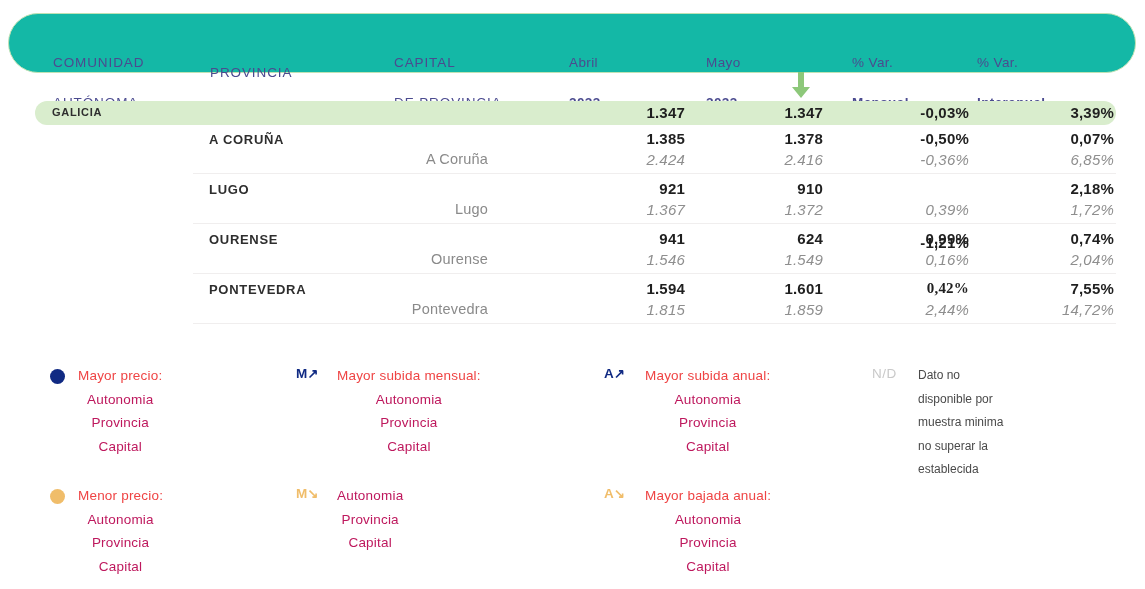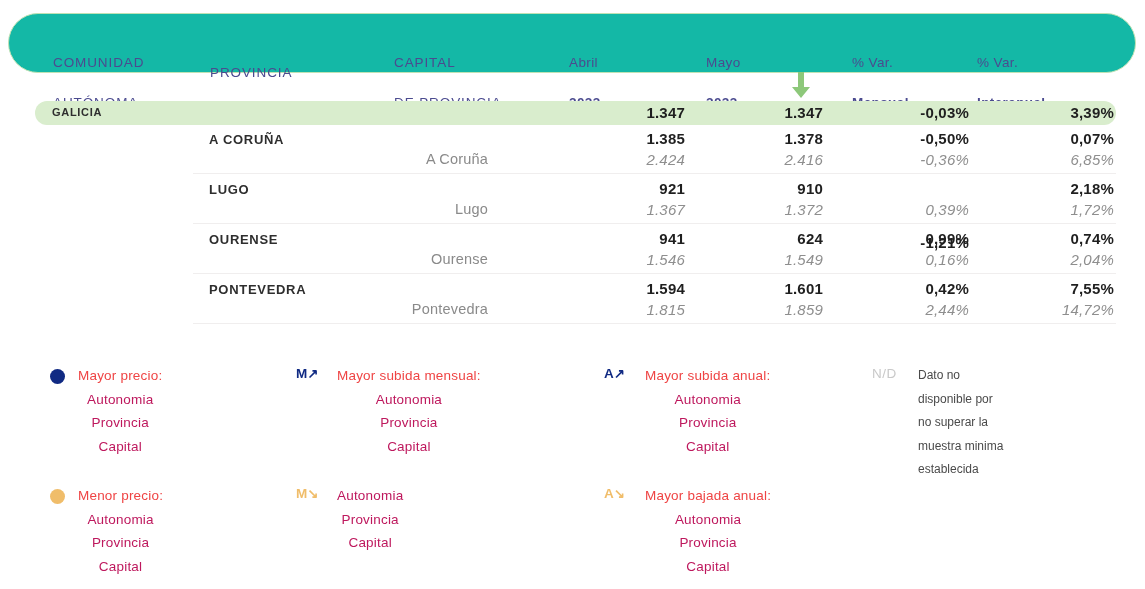--- a/index.html
+++ b/index.html
@@ -257,21 +257,21 @@
     <div class="n n-may v-grey" style="top:4px;">1.549</div>
     <div class="n n-mens v-grey" style="top:4px;">0,16%</div>
     <div class="n n-anu v-grey" style="top:4px;">2,04%</div>
   </div>
   <div class="divider" style="top:173px;"></div>
 
   <div class="row" style="position:absolute; top:176px; left:0; width:1145px;">
     <div class="cell c-prov" style="top:6px;">PONTEVEDRA</div>
     <div class="n n-abr v-bold" style="top:4px;">1.594</div>
     <div class="n n-may v-bold" style="top:4px;">1.601</div>
-    <div class="n n-mens v-bold" style="top:4px;">0,42%</div>
+    <div class="n n-mens v-bold" style="top:4px;font-family:Liberation Serif, serif;">0,42%</div>
     <div class="n n-anu v-bold" style="top:4px;">7,55%</div>
   </div>
   <div class="row" style="position:absolute; top:197px; left:0; width:1145px;">
     <div class="cell c-cap" style="top:4px;">Pontevedra</div>
     <div class="n n-abr v-grey" style="top:4px;">1.815</div>
     <div class="n n-may v-grey" style="top:4px;">1.859</div>
     <div class="n n-mens v-grey" style="top:4px;">2,44%</div>
     <div class="n n-anu v-grey" style="top:4px;">14,72%</div>
   </div>
   <div class="divider" style="top:223px;"></div>
@@ -333,19 +333,19 @@
       <div class="leg-sub">Provincia</div>
       <div class="leg-sub">Capital</div>
     </div>
   </div>
 
   <div class="leg-block" style="left:872px; top:8px;">
     <span class="nd-badge" style="left:0; top:0;">N/D</span>
     <div class="nd-text" style="left:46px; top:-2px;">
       <div>Dato no</div>
       <div>disponible por</div>
+      <div>muestra minima</div>
       <div>no superar la</div>
-      <div>muestra minima</div>
       <div>establecida</div>
     </div>
   </div>
 
 </div>
 
 </body></html>

